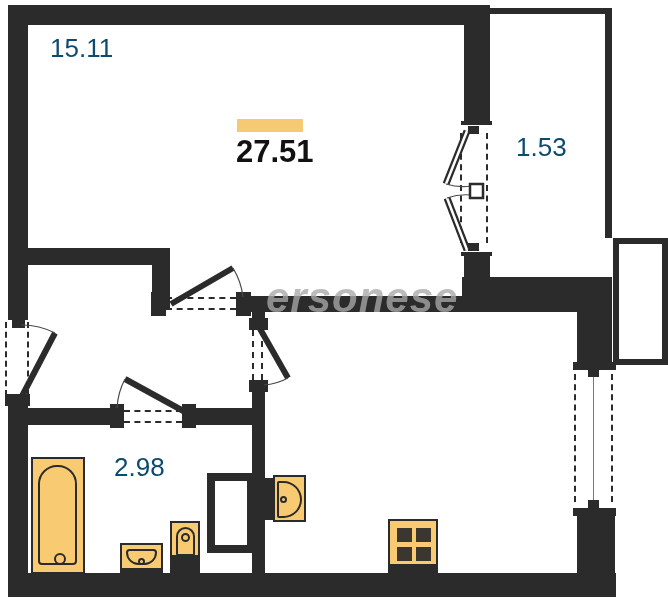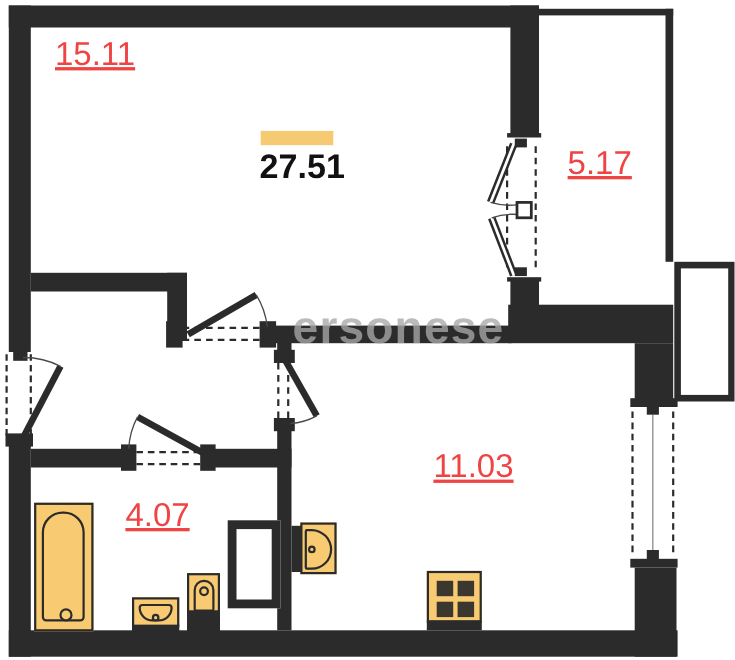--- a/index.html
+++ b/index.html
@@ -14,21 +14,21 @@
   .dashH{position:absolute;height:0;border-top:2px dashed var(--wall);z-index:12;}
   .thinline{position:absolute;background:#777;z-index:12;}
   .capbar{position:absolute;background:var(--wall);z-index:14;}
   .fix{position:absolute;background:var(--fixture);border:2px solid var(--outline);box-sizing:border-box;z-index:20;}
   .fixdark{position:absolute;background:var(--wall);z-index:21;}
   .inner{position:absolute;border:2px solid var(--outline);box-sizing:border-box;z-index:22;}
   .dot{position:absolute;border:2px solid var(--outline);border-radius:50%;box-sizing:border-box;z-index:23;background:var(--fixture);}
   .burner{position:absolute;background:#3b362e;z-index:22;}
   .shaft{position:absolute;background:#fff;border:8px solid var(--wall);box-sizing:border-box;z-index:18;}
   .neighbor{position:absolute;background:#fff;border:6px solid var(--wall);box-sizing:border-box;z-index:10;}
-  .area{position:absolute;font-size:30px;color:#ef4444;z-index:40;white-space:nowrap;text-decoration:underline;}
+  .area{position:absolute;font-size:26px;color:#0c4a6e;z-index:40;white-space:nowrap;}
   .total{position:absolute;font-size:31px;font-weight:bold;color:#111;z-index:40;white-space:nowrap;}
   .bar{position:absolute;background:var(--accent);z-index:40;}
   .watermark{position:absolute;font-size:42px;font-weight:bold;letter-spacing:1px;color:var(--wm);opacity:.78;z-index:30;white-space:nowrap;}
   svg.overlay{position:absolute;left:0;top:0;z-index:25;pointer-events:none;}
 </style>
 </head>
 <body>
 
 <div class="plan" style="--wall: #2b2b2b; --fixture: #f8cb73; --outline: #2b2b2b; --accent: #f6ca73; --wm: #a8a8a8;">
 
@@ -141,19 +141,18 @@
     <div class="burner" style="left:7px;top:7px;width:15px;height:14px;"></div>
     <div class="burner" style="left:26px;top:7px;width:15px;height:14px;"></div>
     <div class="burner" style="left:7px;top:26px;width:15px;height:14px;"></div>
     <div class="burner" style="left:26px;top:26px;width:15px;height:14px;"></div>
   </div>
   <div class="fixdark" style="left:388px;top:564px;width:50px;height:9px;"></div>
 
   <div class="area" style="left:50px;top:33px;">15.11</div>
   <div class="bar" style="left:237px;top:119px;width:66px;height:13px;"></div>
   <div class="total" style="left:236px;top:134px;">27.51</div>
-  <div class="area" style="left:516px;top:132px;">5.17</div>
-  <div class="area" style="left:394px;top:408px;">11.03</div>
-  <div class="area" style="left:114px;top:452px;">4.07</div>
+  <div class="area" style="left:516px;top:132px;">1.53</div>
+  <div class="area" style="left:114px;top:452px;">2.98</div>
 
-  <div class="watermark" style="left:266px;top:274px;">ersonese</div>
+  <div class="watermark" style="left:266px;top:274px;font-style:italic;">ersonese</div>
 
 </div>
 
 </body></html>

